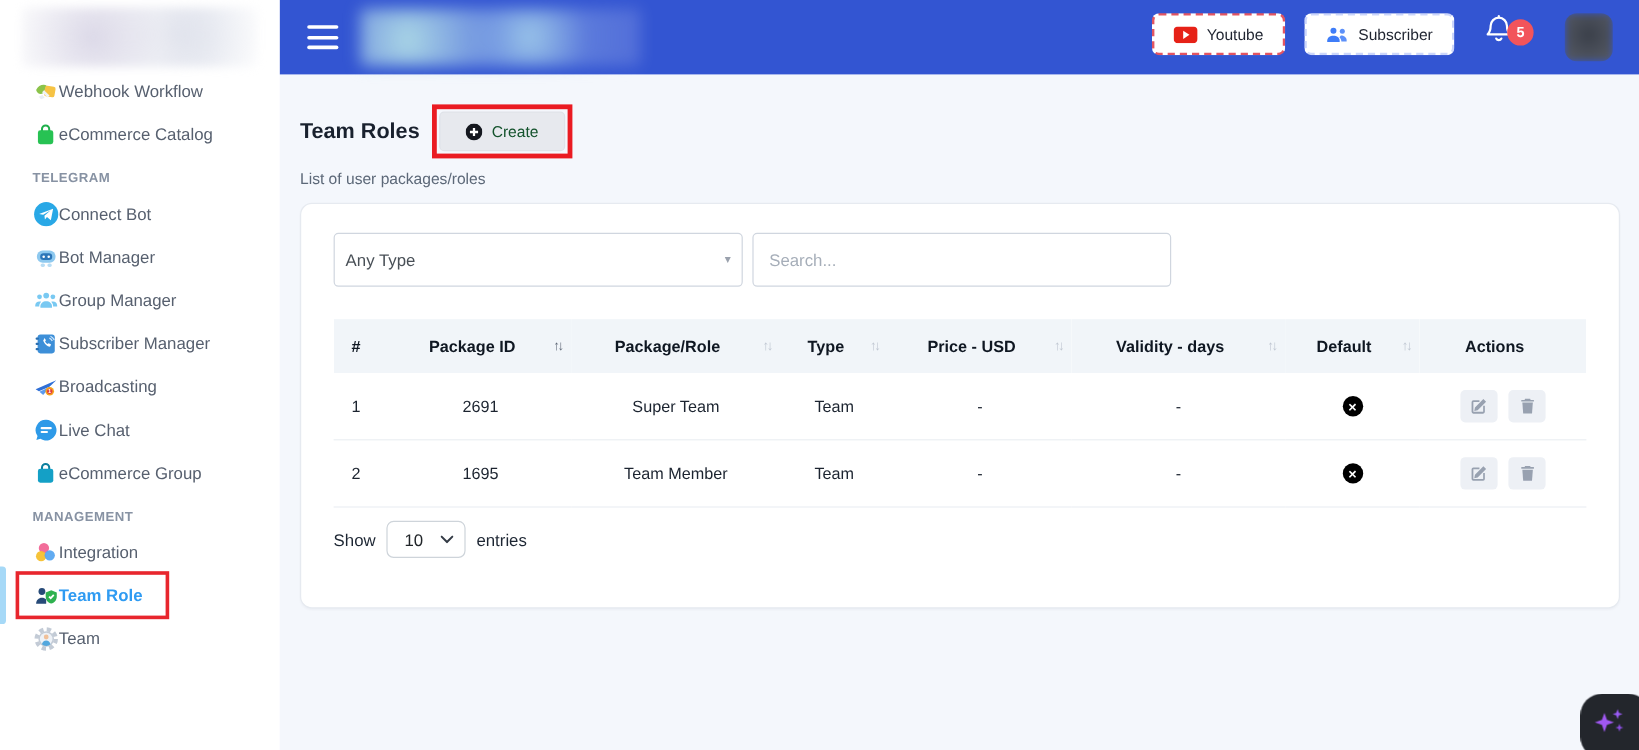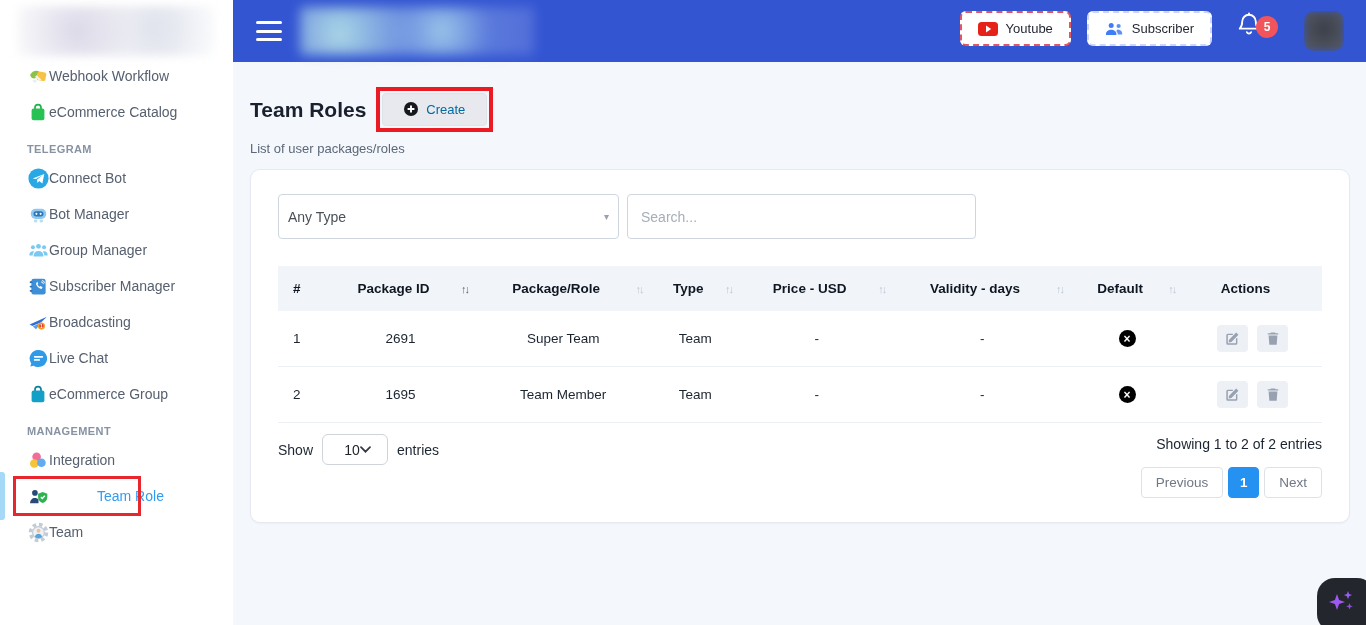--- a/index.html
+++ b/index.html
@@ -8,21 +8,21 @@
   
   .sidebar { position:fixed; left:0; top:0; width:233px; height:625px; background:#ffffff; z-index:30; }
   .side-logo { height:50px; margin:6px 18px 2px 18px; border-radius:6px;
     background: radial-gradient(circle at 30% 50%, #dcd9e8 0%, rgba(240,240,245,.6) 40%, rgba(255,255,255,0) 70%),
                 radial-gradient(circle at 65% 45%, #d8dce8 0%, rgba(255,255,255,0) 60%);
     filter: blur(4px); }
   .side-item { position:relative; display:flex; align-items:center; height:36px; padding-left:27px; 
     font-size:14px; color:#57606f; cursor:pointer; }
   .side-item .ic { width:22px; height:22px; flex:0 0 22px; display:flex; align-items:center; justify-content:center; }
   .side-section { padding-left:27px; margin:13px 0 5px 0; font-size:11px; font-weight:700; color:#8792a3; letter-spacing:.4px; }
-  .side-item.active .lbl { color:#2f9bf2; font-weight:400;margin-left:48px; }
+  .side-item.active .lbl { color:#2f9bf2; font-weight:700; }
   .active-bar { position:absolute; left:0; top:-6px; bottom:-6px; width:5px; background:#a6d9f7; border-radius:0 3px 3px 0; }
   .annot-side { position:absolute; left:13px; width:128px; top:-2px; bottom:-2px; border:3px solid #e8262d; pointer-events:none; }
 
   
   .topbar { position:fixed; left:233px; right:0; top:0; height:62px; background:#3355d2; display:flex; align-items:center; padding:0 22px 0 12px; z-index:20; }
   .hamburger { width:26px; height:20px; margin-left:11px; display:flex; flex-direction:column; justify-content:space-between; cursor:pointer; }
   .hamburger span { display:block; height:3px; border-radius:2px; background:#fff; }
   .brand-blur { width:234px; height:48px; margin-left:18px; border-radius:4px;
     background: radial-gradient(circle at 17% 55%, rgba(175,220,230,.95) 0%, rgba(120,160,230,.25) 38%, rgba(255,255,255,0) 60%),
                 radial-gradient(circle at 60% 50%, rgba(170,215,235,.85) 0%, rgba(120,160,230,.2) 35%, rgba(255,255,255,0) 60%),
@@ -35,24 +35,24 @@
   .top-btn.discussion { border:2px dashed #ccd6fb; }
   .bell-wrap { position:relative; width:30px; height:30px; margin:0 8px; cursor:pointer; }
   .badge { position:absolute; right:-12px; top:5px; width:22px; height:22px; border-radius:50%; background:#f2545b;
     color:#fff; font-size:12px; font-weight:700; display:flex; align-items:center; justify-content:center; }
   .avatar { width:40px; height:40px; border-radius:10px; overflow:hidden; margin-left:14px; cursor:pointer; }
   .avatar .blur { width:100%; height:100%; background: radial-gradient(circle at 50% 45%, #3a3f49 0%, #4c515c 60%, #565b66 100%); filter: blur(3px); }
 
   
   .main { position:fixed; left:233px; right:0; top:62px; bottom:0; background:#f4f7fc; padding:25px 16px 0 17px; }
   .title-row { display:flex; align-items:center; }
-  .page-title { font-size:21px; font-weight:700; color:#19212e; }
+  .page-title { font-size:18px; font-weight:700; color:#19212e; }
   .annot-create { margin-left:10px; border:4px solid #ea1b22; padding:2px; display:inline-block; }
-  .create-btn { display:flex; align-items:flex-start; gap:8px; background:#e7e9ee; border:1px solid #dfe2e8; border-radius:4px;
-    padding:8px 21px; font-size:13px; color:#0369a1; cursor:pointer; }
+  .create-btn { display:flex; align-items:flex-end; gap:8px; background:#e7e9ee; border:1px solid #dfe2e8; border-radius:4px;
+    padding:8px 21px; font-size:13px; color:#14532d; cursor:pointer; }
   .subtitle { margin-top:9px; font-size:13px; color:#5c6878; }
 
   .card { margin-top:13px; background:#fff; border:1px solid #e6eaf0; border-radius:10px; box-shadow:0 1px 2px rgba(16,24,40,.04);
     padding:24px 27px 24px 27px; min-height:338px; }
   .filter-row { display:flex; gap:8px; }
   .select-box { width:341px; height:45px; border:1px solid #d0d6df; border-radius:4px; display:flex; align-items:center;
     justify-content:space-between; padding:0 9px; font-size:14px; color:#495057; cursor:pointer; background:#fff; }
   .select-box .caret { color:#9aa1ad; font-size:10px; }
   .search-input { width:349px; height:45px; border:1px solid #d0d6df; border-radius:4px; padding:0 13px; font-size:14px; color:#343a40; outline:none; }
   .search-input::placeholder { color:#a6aeb9; }
@@ -65,21 +65,21 @@
   .roles td { font-size:13.5px; color:#1c2430; padding:14px 8px; text-align:center; border-bottom:1px solid #eceff3; height:46px; }
   .roles td:first-child { text-align:left; padding-left:15px; }
   .x-circle { display:inline-flex; width:17px; height:17px; border-radius:50%; background:#000; color:#fff; font-size:12px; font-weight:700;
     align-items:center; justify-content:center; line-height:1; }
   .act-btn { display:inline-flex; width:31px; height:27px; background:#edf0f5; border:none; border-radius:4px; margin:0 3px;
     align-items:center; justify-content:center; cursor:pointer; vertical-align:middle; }
 
   .table-footer { display:flex; justify-content:space-between; align-items:flex-start; margin-top:11px; }
   .show-group { display:flex; align-items:center; gap:9px; font-size:14px; color:#1d2633; }
   .pagesize-box { width:66px; height:31px; border:1px solid #ced4da; border-radius:6px; display:flex; align-items:center;
-    justify-content:center; padding:0 9px 0 14px; font-size:14px; color:#212529; cursor:pointer; background:#fff; }
+    justify-content:space-between; padding:0 9px 0 14px; font-size:14px; color:#212529; cursor:pointer; background:#fff; }
   .footer-right { text-align:right; }
   .summary { font-size:14px; color:#1b2330; margin-bottom:15px; margin-top:2px; }
   .pagination { display:inline-flex; gap:5px; }
   .page-btn { height:31px; padding:0 14px; background:#fff; border:1px solid #dee2e6; border-radius:4px; font-size:13.5px; color:#707885;
     display:inline-flex; align-items:center; cursor:pointer; }
   .page-btn.current { background:#2591f0; border-color:#2591f0; color:#fff; width:31px; padding:0; justify-content:center; font-weight:600; }
 
   .ai-fab { position:fixed; right:-9px; bottom:-7px; width:58px; height:54px; background:#23262c; border-radius:18px; z-index:40;
     display:flex; align-items:center; justify-content:center; padding-right:10px; padding-bottom:6px; cursor:pointer; }
 </style>
@@ -384,28 +384,20 @@
           <span>10</span>
           <span style="display:flex;">
             <svg width="11" height="7" viewBox="0 0 11 7" fill="none" stroke="#333a45" stroke-width="1.7" stroke-linecap="round">
                 <path d="M1 1.2l4.5 4.5L10 1.2"></path>
               </svg>
           </span>
         </div>
         <span>entries</span>
       </div>
 
-      <div class="footer-right">
-        <div class="summary">Showing 1 to 2 of 2 entries</div>
-        <div class="pagination">
-          <button class="page-btn">Previous</button>
-          <button class="page-btn current">1</button>
-          <button class="page-btn">Next</button>
-        </div>
-      </div>
     </div>
   </section>
 </main>
 
 <div class="ai-fab">
   <span style="display:flex;">
     <svg width="30" height="28" viewBox="0 0 30 28">
         <path d="M11 6l2.1 5.9L19 14l-5.9 2.1L11 22l-2.1-5.9L3 14l5.9-2.1z" fill="#a058f2"></path>
         <path d="M22 3l1.1 3 3 1.1-3 1.1-1.1 3-1.1-3-3-1.1 3-1.1z" fill="#9b5cf6"></path>
         <path d="M23.5 15l.9 2.4 2.4.9-2.4.9-.9 2.4-.9-2.4-2.4-.9 2.4-.9z" fill="#8b4fe0"></path>

